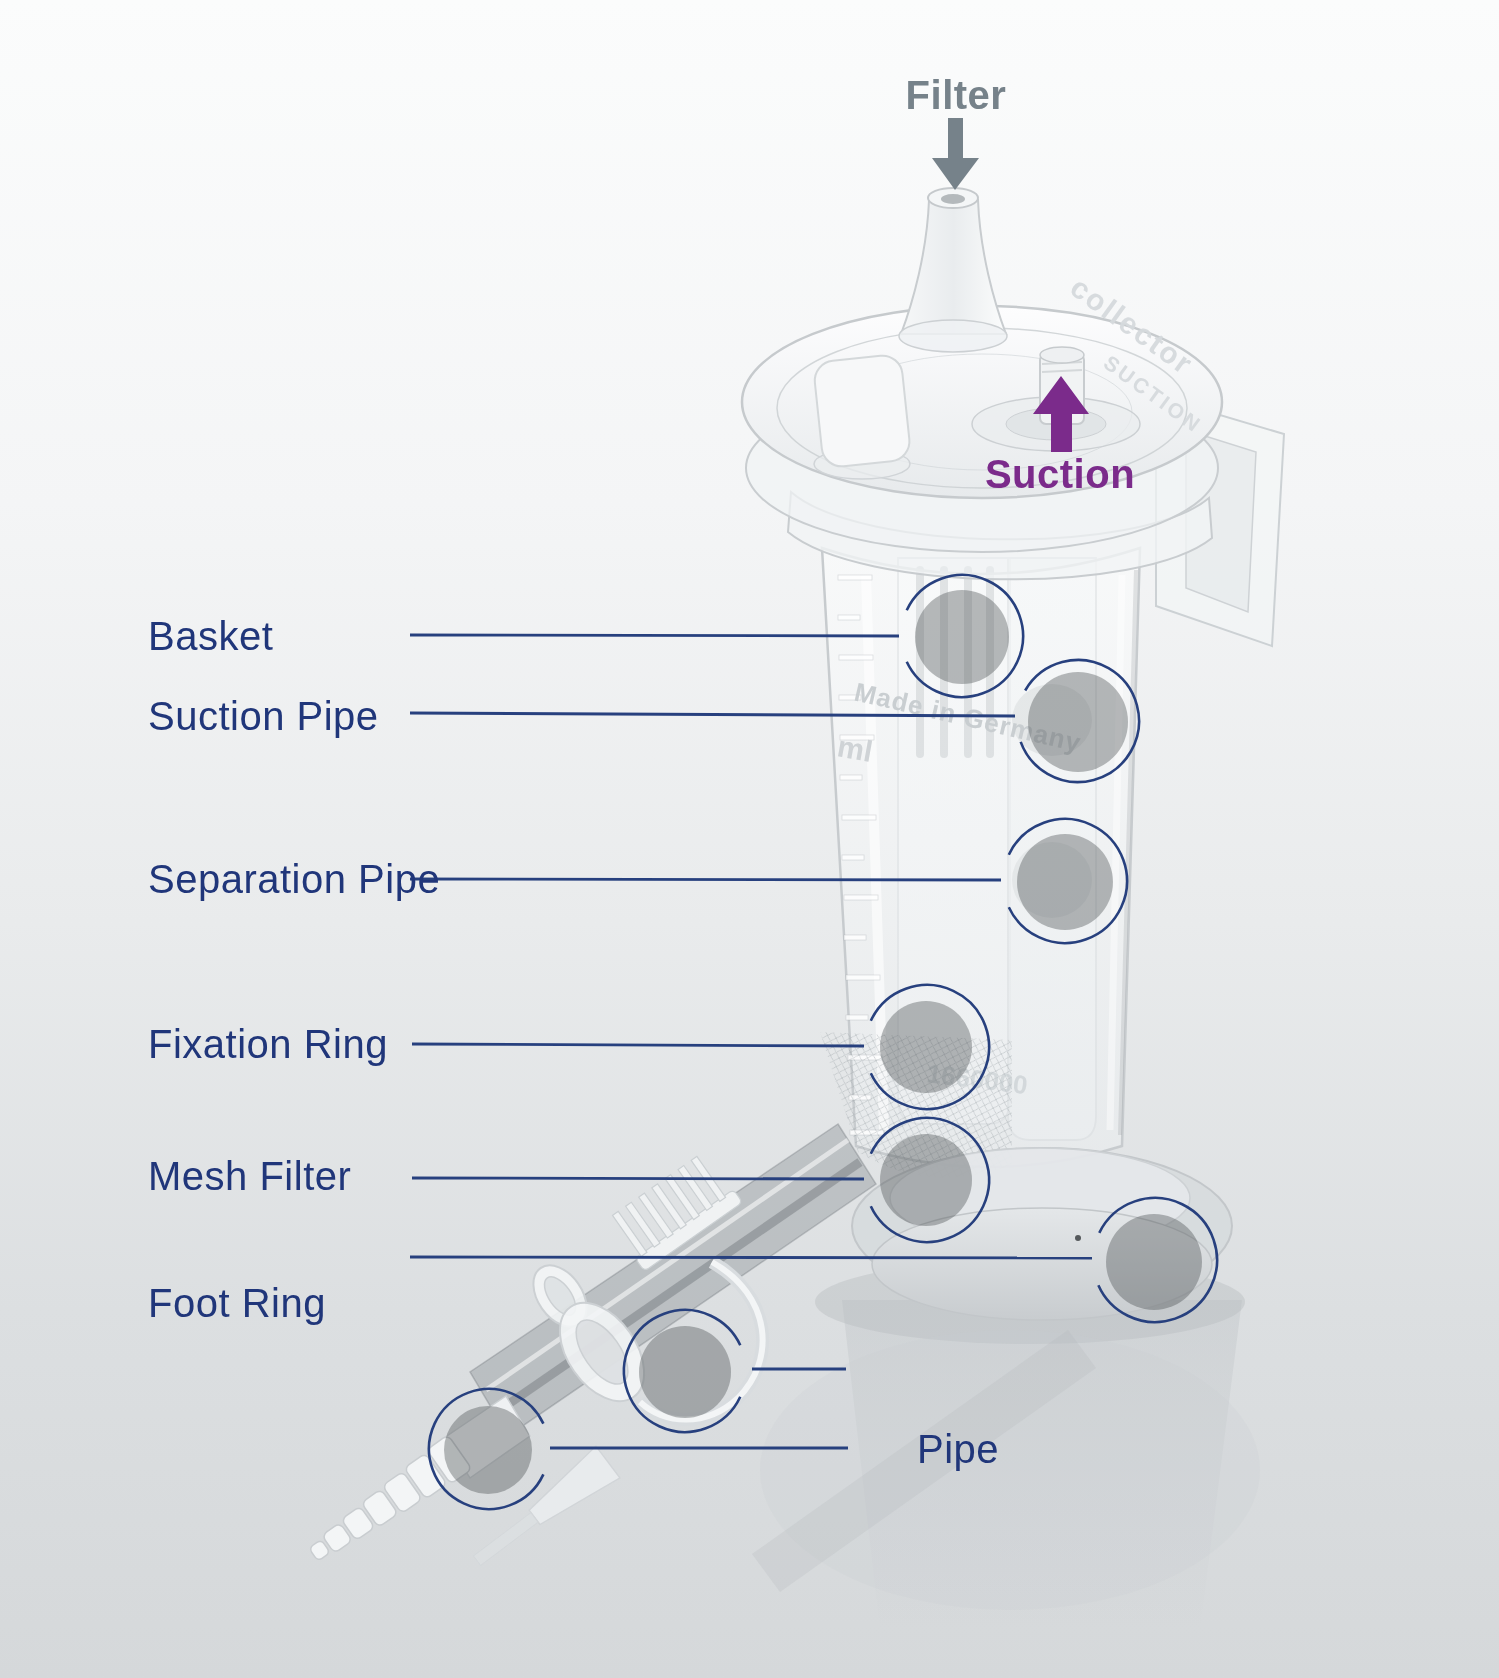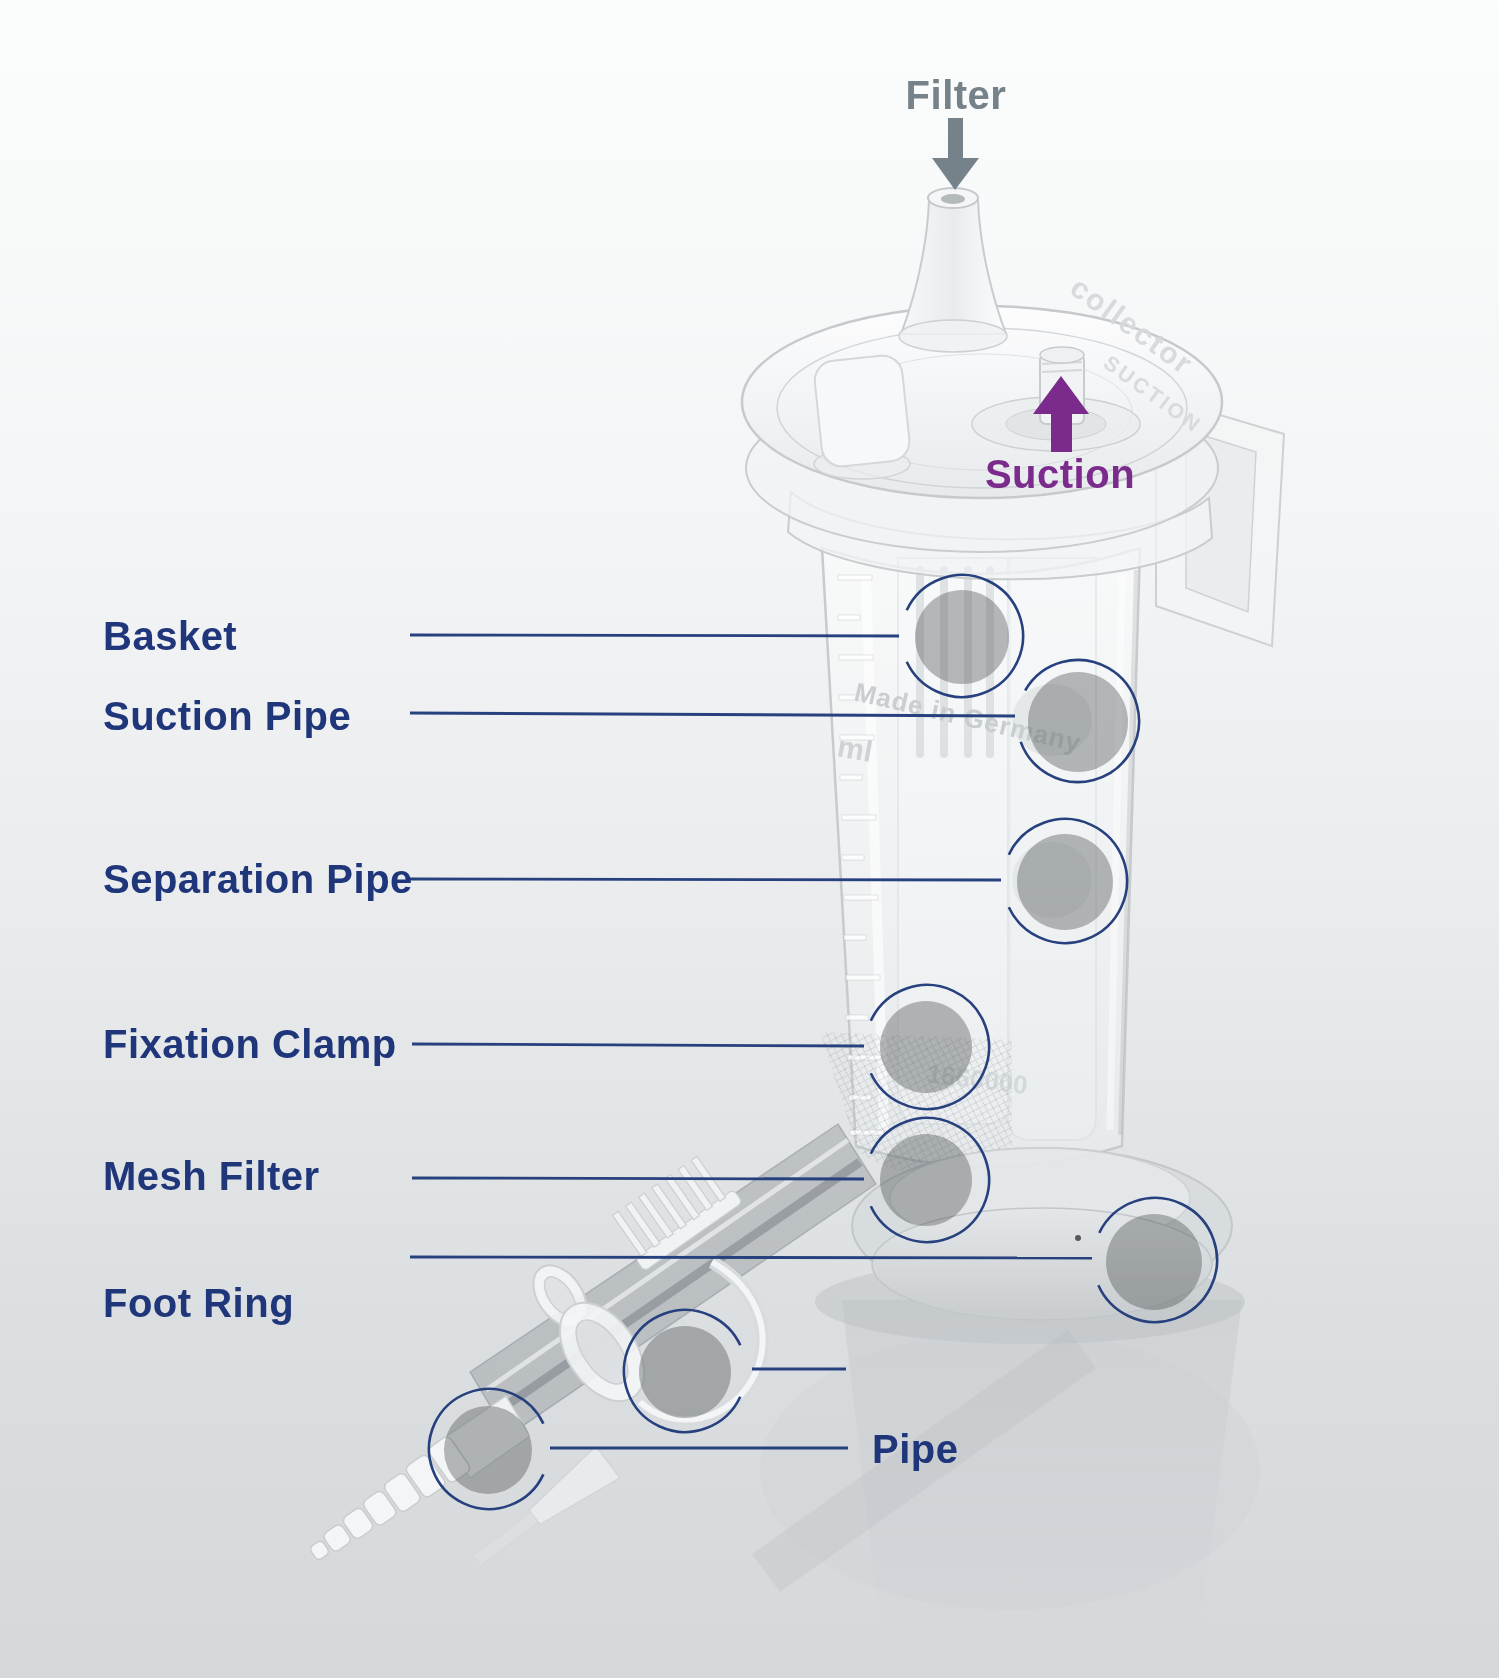--- a/index.html
+++ b/index.html
@@ -7,26 +7,27 @@
     position:relative;
     width:1499px;height:1678px;
     overflow:hidden;
     background:linear-gradient(180deg,#fbfcfc 0%,#f4f5f6 30%,#e9ebec 55%,#dcdfe1 78%,#d5d8da 100%);
     font-family:"Liberation Sans", sans-serif;
   }
   .stage svg{position:absolute;left:0;top:0;}
   .lbl{
     position:absolute;
     white-space:nowrap;
-    font-weight:700;
+    font-weight:400;
     font-size:40px;
     color:#20367a;
     transform:translateY(-52%);
     z-index:3;
     letter-spacing:0.5px;
+    margin-left:45px;
   }
   .flow{
     position:absolute;white-space:nowrap;font-weight:700;font-size:40px;
     transform:translate(-50%,-50%);z-index:3;letter-spacing:0.5px;
   }
   .flow.patient{color:#76828a;}
   .flow.suction{color:#7b2b8b;}
 </style>
 </head>
 <body>
@@ -238,17 +239,17 @@
       <polygon points="1061,376 1089,414 1072,414 1072,452 1051,452 1051,414 1033,414" fill="#7b2b8b"></polygon>
     </g>
   </svg>
 
   <div class="flow patient" style="left:956px;top:95px;">Filter</div>
   <div class="flow suction" style="left:1060px;top:474px;">Suction</div>
 
   <div class="lbl" style="left:103px;top:637px;">Basket</div>
   <div class="lbl" style="left:103px;top:717px;text-align:right;">Suction Pipe</div>
   <div class="lbl" style="left:103px;top:880px;">Separation Pipe</div>
-  <div class="lbl" style="left:103px;top:1045px;">Fixation Clamp</div>
+  <div class="lbl" style="left:103px;top:1045px;">Fixation Ring</div>
   <div class="lbl" style="left:103px;top:1177px;">Mesh Filter</div>
   <div class="lbl" style="left:103px;top:1304px;">Foot Ring</div>
   <div class="lbl" style="left:872px;top:1450px;">Pipe</div>
 </div>
 
 </body></html>

